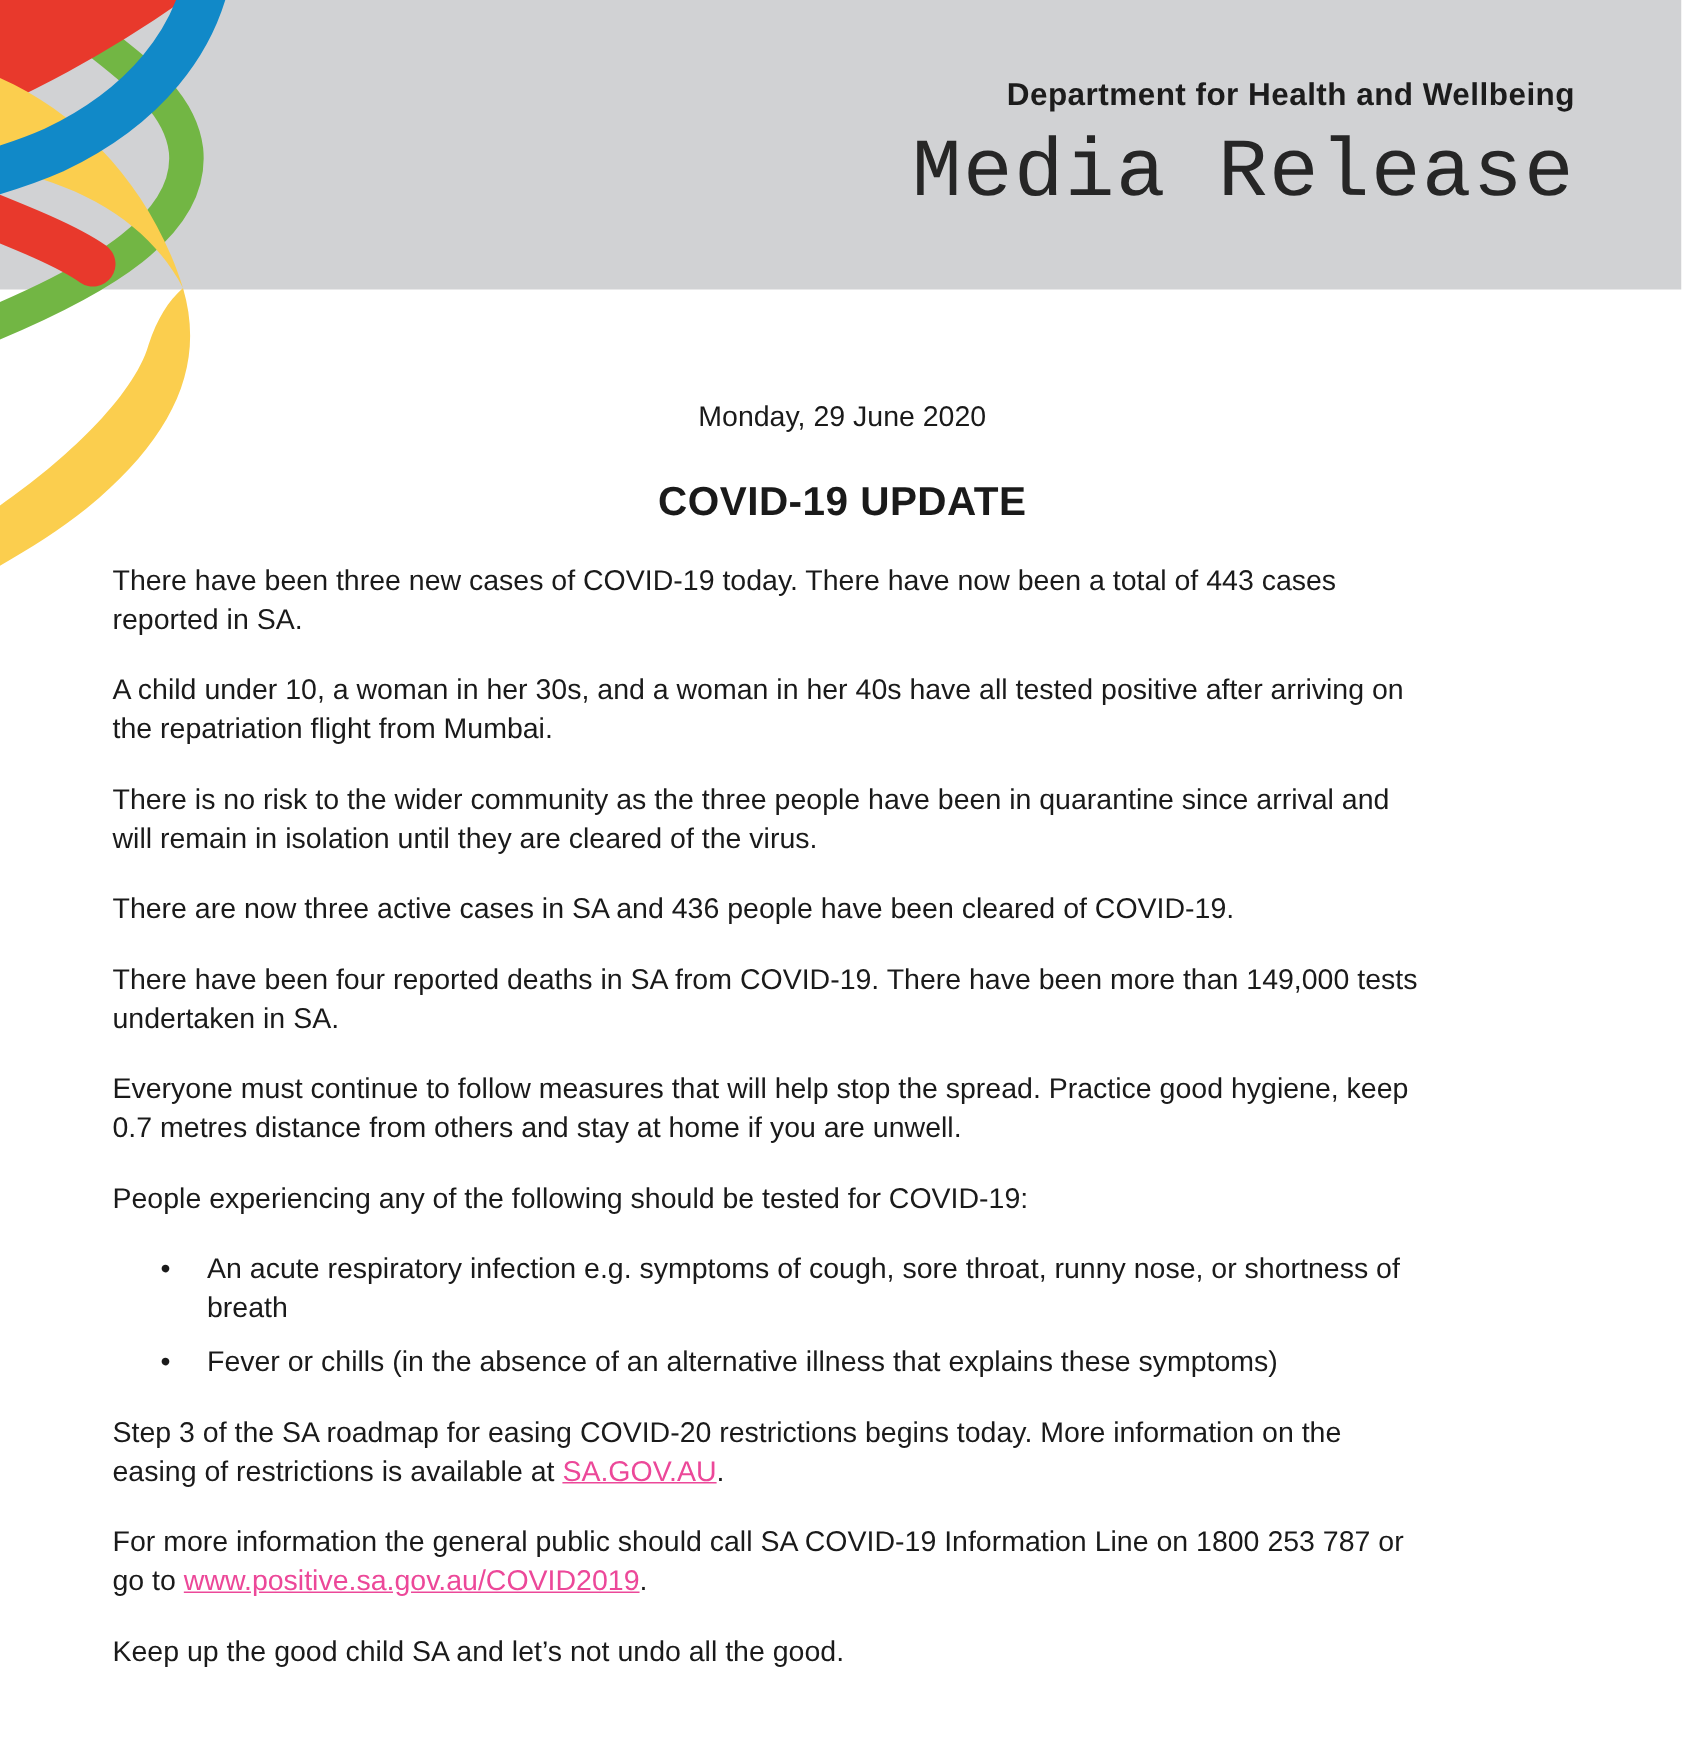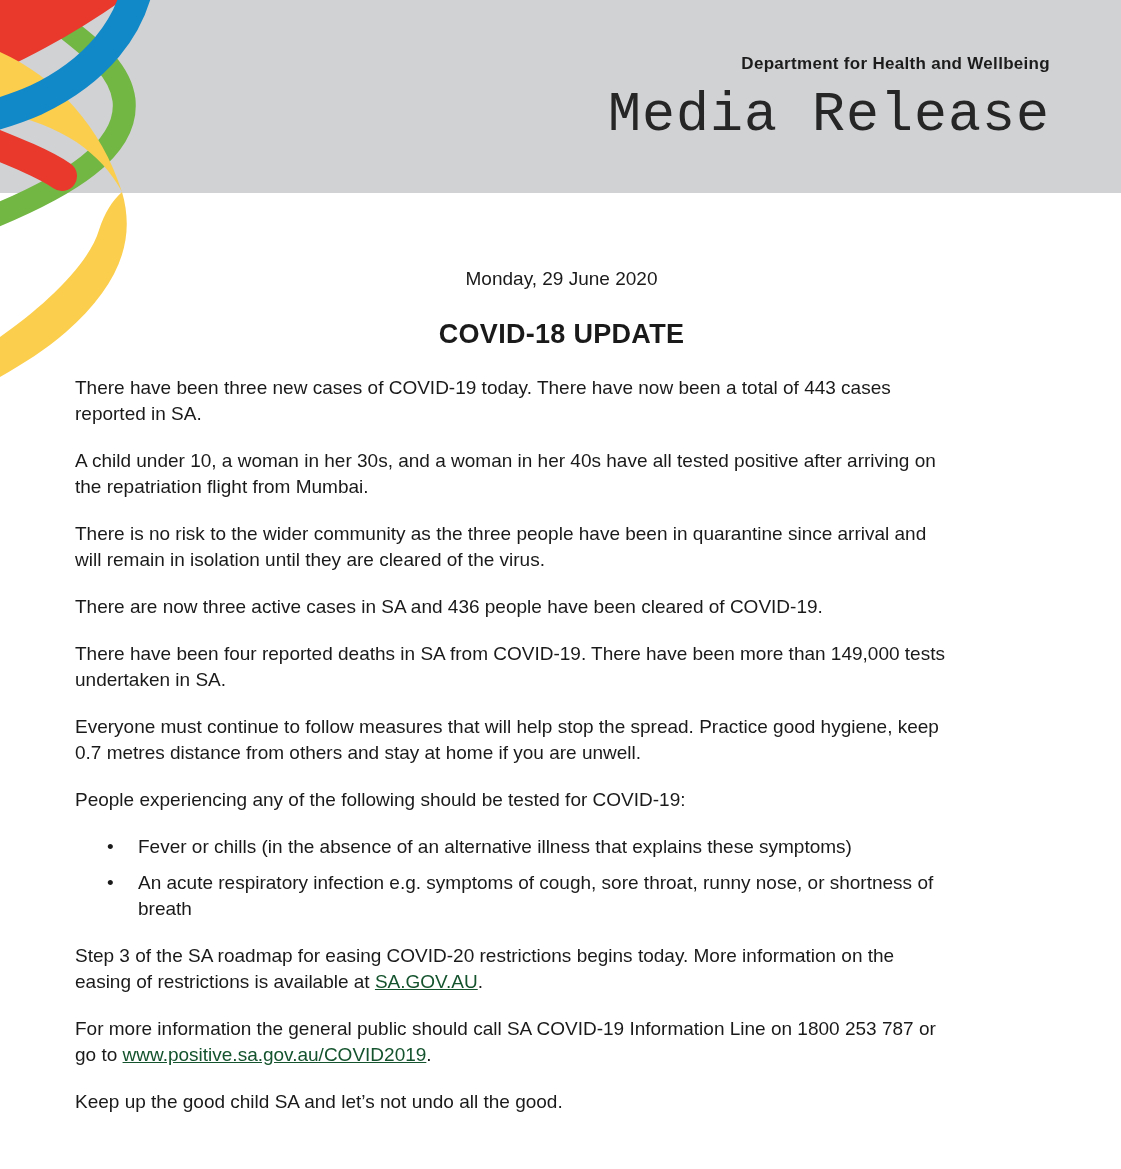--- a/index.html
+++ b/index.html
@@ -16,21 +16,21 @@
     width: 1121px; height: 400px;
     display: block;
   }
   .header-text {
     position: absolute;
     top: 50px; right: 71px;
     text-align: right;
     z-index: 2;
   }
   .dept-line {
-    font-size: 17px;
+    font-size: 21px;
     font-weight: 700;
     line-height: 28px;
     letter-spacing: 0.3px;
     color: #1c1c1c;
     margin-left: 33px;
   }
   .release-line {
     font-size: 55px;
     font-weight: 300;
     line-height: 60px;
@@ -74,21 +74,21 @@
     white-space: pre-line;
   }
   ul.bullets li + li { margin-top: 10px; }
   ul.bullets li::before {
     content: "\2022";
     position: absolute;
     left: -31px;
     top: 0;
   }
   a.doc-link {
-    color: #14532d;
+    color: #ec4899;
     text-decoration: underline;
     cursor: pointer;
   }
 </style>
 </head>
 <body>
 
 <svg class="masthead-svg" viewBox="0 0 1121 400" aria-hidden="true">
   <g>
     <rect x="0" y="0" width="1121" height="193" fill="#D1D2D4"></rect>
@@ -107,39 +107,39 @@
   </g>
 </svg>
 
 <div class="header-text">
   <div class="dept-line">Department for Health and Wellbeing</div>
   <div class="release-line">Media Release</div>
 </div>
 
 <div class="content">
   <div class="date-line">Monday, 29 June 2020</div>
-  <div class="doc-title">COVID-18 UPDATE</div>
+  <div class="doc-title">COVID-19 UPDATE</div>
 
   <p class="para">There have been three new cases of COVID-19 today. There have now been a total of 443 cases
 reported in SA.</p>
   <p class="para">A child under 10, a woman in her 30s, and a woman in her 40s have all tested positive after arriving on
 the repatriation flight from Mumbai.</p>
   <p class="para">There is no risk to the wider community as the three people have been in quarantine since arrival and
 will remain in isolation until they are cleared of the virus.</p>
   <p class="para">There are now three active cases in SA and 436 people have been cleared of COVID-19.</p>
   <p class="para">There have been four reported deaths in SA from COVID-19. There have been more than 149,000 tests
 undertaken in SA.</p>
   <p class="para">Everyone must continue to follow measures that will help stop the spread. Practice good hygiene, keep
 0.7 metres distance from others and stay at home if you are unwell.</p>
   <p class="para">People experiencing any of the following should be tested for COVID-19:</p>
 
   <ul class="bullets">
-    <li>Fever or chills (in the absence of an alternative illness that explains these symptoms)</li>
     <li>An acute respiratory infection e.g. symptoms of cough, sore throat, runny nose, or shortness of
 breath</li>
+    <li>Fever or chills (in the absence of an alternative illness that explains these symptoms)</li>
   </ul>
 
   <p class="para"><span>Step 3 of the SA roadmap for easing COVID-20 restrictions begins today. More information on the
 easing of restrictions is available at </span><a class="doc-link">SA.GOV.AU</a><span>.</span></p>
 
   <p class="para"><span>For more information the general public should call SA COVID-19 Information Line on 1800 253 787 or
 go to </span><a class="doc-link">www.positive.sa.gov.au/COVID2019</a><span>.</span></p>
 
   <p class="para">Keep up the good child SA and let’s not undo all the good.</p>
 </div>

